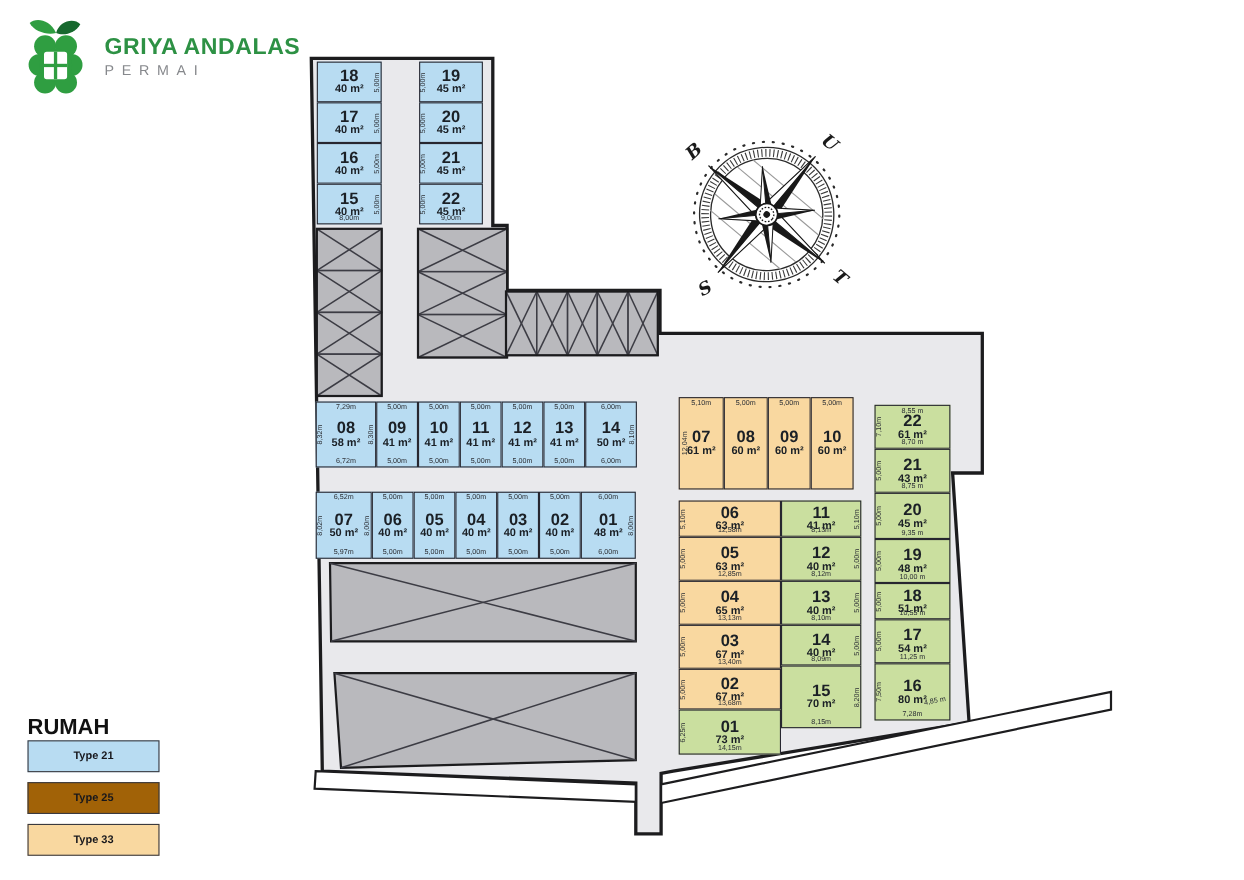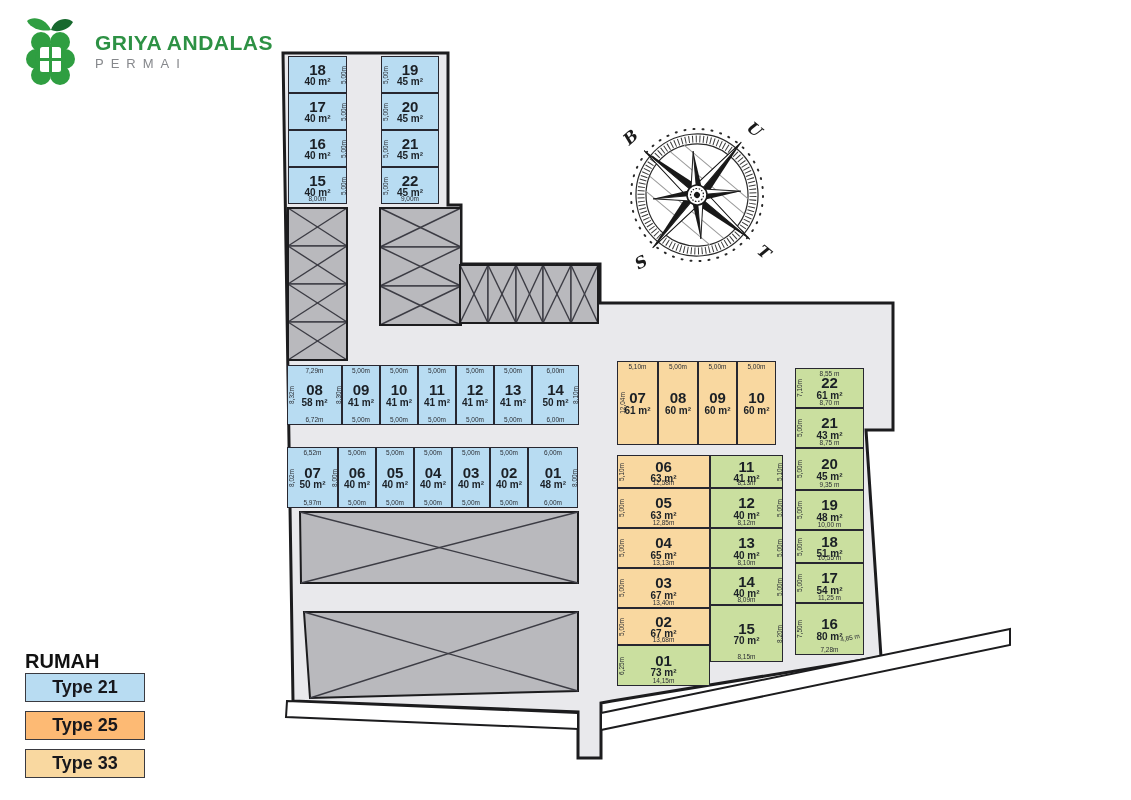--- a/index.html
+++ b/index.html
@@ -12,21 +12,21 @@
   .brand{position:absolute;left:24px;top:14px;display:flex;align-items:center;gap:19px;}
   .brand-text .l1{font-size:21px;font-weight:bold;color:#2d9144;letter-spacing:.5px;line-height:1.1;}
   .brand-text .l2{font-size:13px;color:#86888c;letter-spacing:7px;margin-top:2px;}
   .page-title{position:absolute;right:25px;top:26px;font-size:54px;font-weight:bold;
               color:#17171c;letter-spacing:1px;}
 
   
   .legend{position:absolute;left:25px;top:650px;width:130px;}
   .legend-title{font-size:20px;font-weight:bold;margin-bottom:0;color:#111;}
   .legend-item{width:118px;height:27px;border:1.6px solid #3a3a40;display:flex;
-               align-items:center;justify-content:center;font-weight:bold;font-size:18px;
+               align-items:center;justify-content:center;font-weight:bold;font-size:10px;
                margin-bottom:9px;color:#17171c;}
 
   
   #lots{position:absolute;inset:0;}
   .lot{position:absolute;box-sizing:border-box;border:1.3px solid #272730;
        display:flex;align-items:center;justify-content:center;}
   .lot.t21{background:#b8dcf2;}
   .lot.t25{background:#cadf9f;}
   .lot.t33{background:#f9d8a0;}
   .lot .mid{display:flex;flex-direction:column;align-items:center;line-height:1.02;}
@@ -550,18 +550,18 @@
         <span class="dim dim-bottom">7,28m</span>
         <span class="dim dim-left">7,50m</span>
         <span class="dim dim-diag">4,85 m</span>
       </div>
     </div>
 
   <div class="legend">
     <div class="legend-title">RUMAH</div>
     <div id="legend-items">
         <div class="legend-item" style="background: rgb(184, 220, 242);">Type 21</div>
-        <div class="legend-item" style="background: #fdba74; text-align: center;">Type 25</div>
+        <div class="legend-item" style="background: #a16207; text-align: center;">Type 25</div>
         <div class="legend-item" style="background: rgb(249, 216, 160);">Type 33</div>
       </div>
   </div>
 
 </div>
 
 </body></html>

